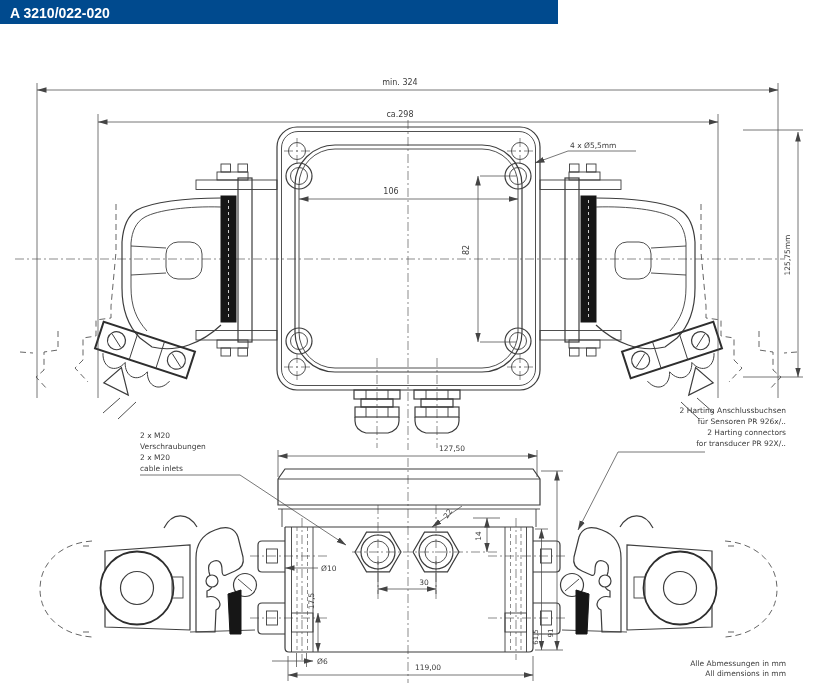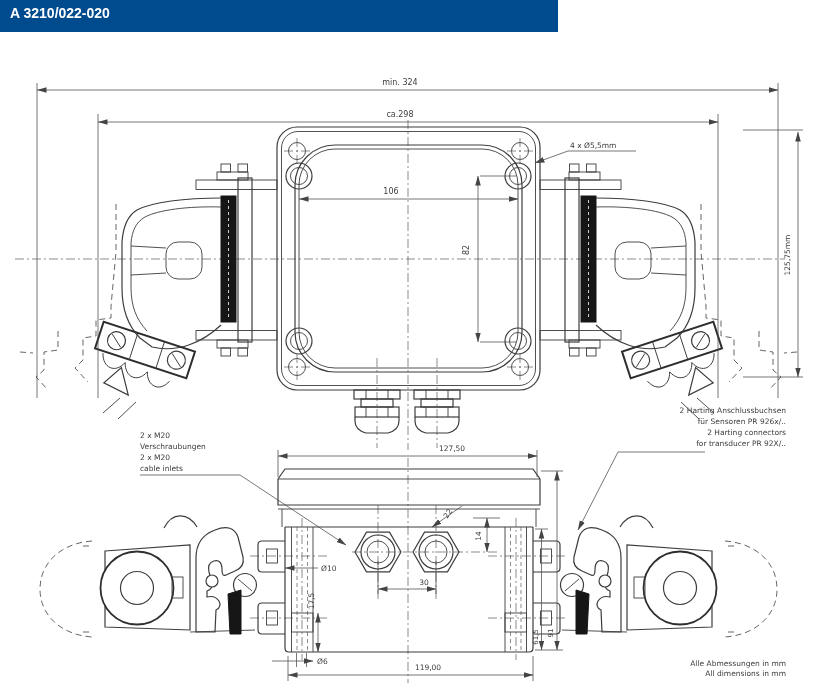--- a/index.html
+++ b/index.html
@@ -1,18 +1,18 @@
 <!DOCTYPE html>
 <html><head>
 <meta charset="utf-8">
 <style>
   html,body{margin:0;padding:0;background:#fff;}
   #page{position:relative;width:817px;height:687px;background:#fff;overflow:hidden;
         font-family:"DejaVu Sans",sans-serif;}
-  #header-bar{position:absolute;left:0;top:0;width:558px;height:32px;}
+  #header-bar{position:absolute;left:0;top:0;width:558px;height:24px;}
   #header-title{position:absolute;left:10px;top:0;line-height:27px;color:#fff;
         font-family:"Liberation Sans",sans-serif;font-size:14px;font-weight:bold;}
   svg{position:absolute;left:0;top:0;}
   svg text{fill:#3c3c3c;font-family:"DejaVu Sans",sans-serif;}
   .ol{stroke:#3d3d3d;stroke-width:1.2;fill:none;}
   .ol2{stroke:#3d3d3d;stroke-width:0.9;fill:none;}
   .olw{stroke:#3d3d3d;stroke-width:1.2;fill:#fff;}
   .hv{stroke:#2e2e2e;stroke-width:1.8;fill:#fff;}
   .dim{stroke:#4a4a4a;stroke-width:0.75;fill:none;}
   .cl{stroke:#5a5a5a;stroke-width:0.7;fill:none;stroke-dasharray:9 3 2 3;}

